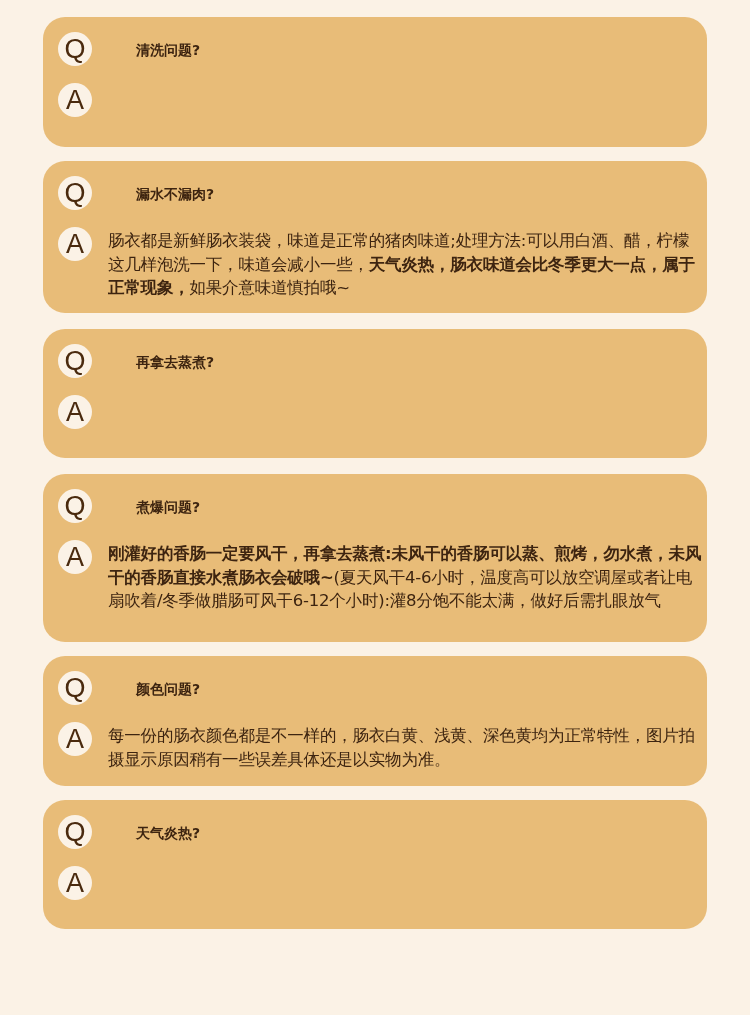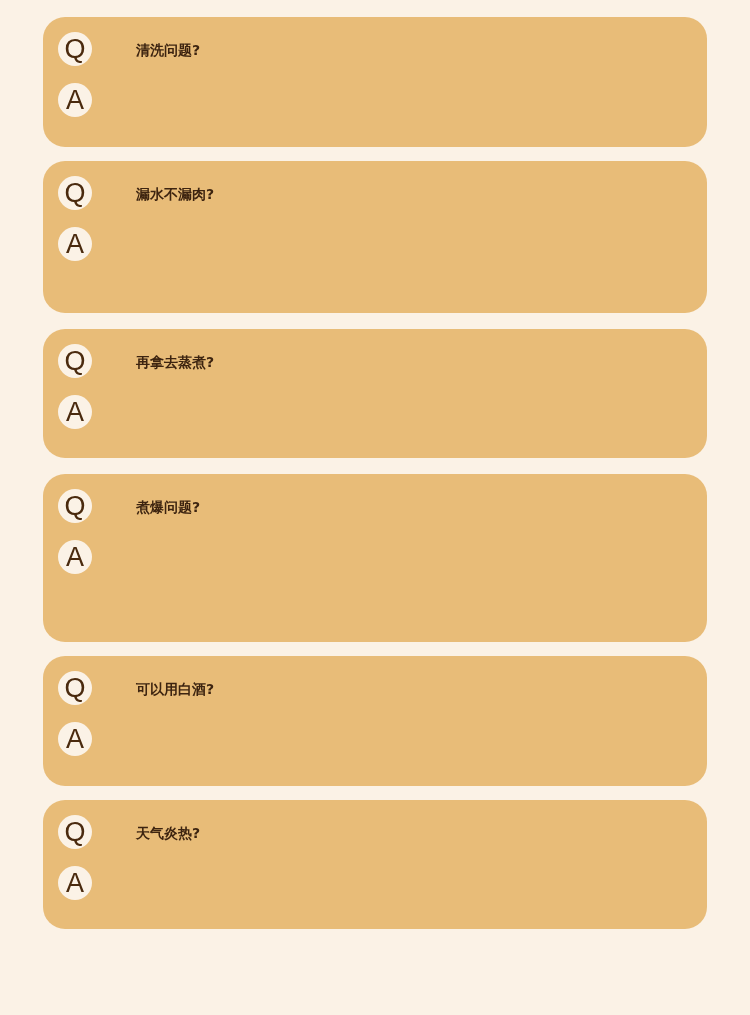--- a/index.html
+++ b/index.html
@@ -64,37 +64,40 @@
 <div class="faq-card" style="top:17px;height:130px;">
   <div class="badge q">Q</div>
   <div class="question">清洗问题?</div>
   <div class="badge a">A</div>
 </div>
 
 <div class="faq-card" style="top:161px;height:152px;">
   <div class="badge q">Q</div>
   <div class="question">漏水不漏肉?</div>
   <div class="badge a">A</div>
+  <div class="answer"><span>肠衣都是新鲜肠衣装袋，味道是正常的猪肉味道;处理方法:可以用白酒、醋，柠檬这几样泡洗一下，味道会减小一些，</span><b>天气炎热，肠衣味道会比冬季更大一点，属于正常现象，</b><span>如果介意味道慎拍哦~</span></div>
 </div>
 
 <div class="faq-card" style="top:329px;height:129px;">
   <div class="badge q">Q</div>
   <div class="question">再拿去蒸煮?</div>
   <div class="badge a">A</div>
 </div>
 
 <div class="faq-card" style="top:474px;height:168px;">
   <div class="badge q">Q</div>
   <div class="question">煮爆问题?</div>
   <div class="badge a">A</div>
+  <div class="answer"><b>刚灌好的香肠一定要风干，再拿去蒸煮:未风干的香肠可以蒸、煎烤，勿水煮，未风干的香肠直接水煮肠衣会破哦~</b><span>(夏天风干4-6小时，温度高可以放空调屋或者让电扇吹着/冬季做腊肠可风干6-12个小时):灌8分饱不能太满，做好后需扎眼放气</span></div>
 </div>
 
 <div class="faq-card" style="top:656px;height:130px;">
   <div class="badge q">Q</div>
-  <div class="question">可以用白酒?</div>
+  <div class="question">颜色问题?</div>
   <div class="badge a">A</div>
+  <div class="answer"><span>每一份的肠衣颜色都是不一样的，肠衣白黄、浅黄、深色黄均为正常特性，图片拍摄显示原因稍有一些误差具体还是以实物为准。</span></div>
 </div>
 
 <div class="faq-card" style="top:800px;height:129px;">
   <div class="badge q">Q</div>
   <div class="question">天气炎热?</div>
   <div class="badge a">A</div>
 </div>
 
 </body></html>

